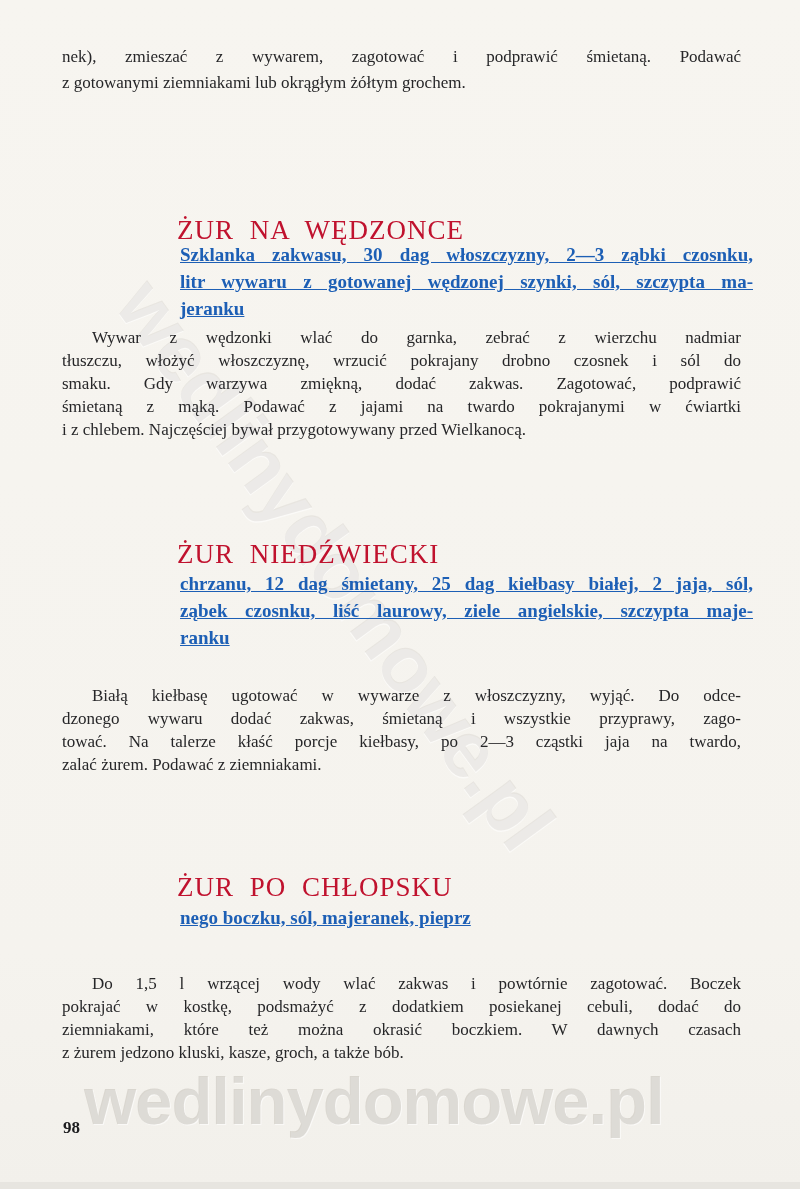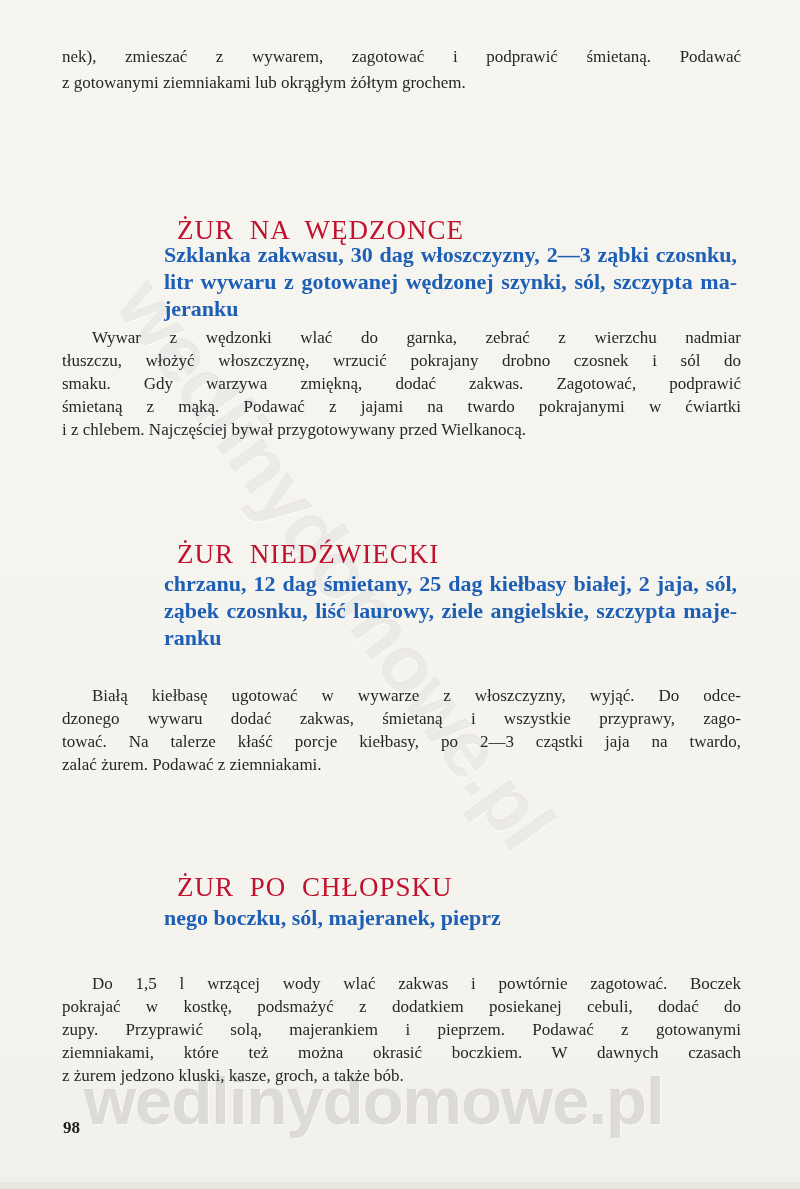--- a/index.html
+++ b/index.html
@@ -74,26 +74,27 @@
     margin: 17px;
     font-size: 27px;
     font-weight: normal;
     letter-spacing: 1px;
     word-spacing: 8px;
     color: #c0122e;
     white-space: nowrap;
   }
   .ingredients {
     position: absolute;
-    left: 164px;
+    left: 180px;
     width: 573px;
     font-weight: bold;
-    font-size: 22px;
+    font-size: 19px;
     line-height: 27px;
     color: #1d5fb5;
+    text-decoration: underline;
   }
   .recipe-body {
     left: 62px; width: 679px;
     line-height: 23px;
   }
   .indent-first .tline:first-child {
     text-indent: 30px;
   }
   
   .title-1 { top: 198px; }
@@ -156,21 +157,20 @@
       <div class="tline tline-last">zalać żurem. Podawać z ziemniakami.</div>
     </div>
 
   <h2 class="recipe-title title-3">ŻUR PO CHŁOPSKU</h2>
   <div class="ingredients ing-3">
       <div class="tline tline-last">nego boczku, sól, majeranek, pieprz</div>
     </div>
   <div class="textblock recipe-body body-3 indent-first">
       <div class="tline">Do 1,5 l wrzącej wody wlać zakwas i powtórnie zagotować. Boczek</div>
       <div class="tline">pokrajać w kostkę, podsmażyć z dodatkiem posiekanej cebuli, dodać do</div>
-      <div class="tline">zupy. Przyprawić solą, majerankiem i pieprzem. Podawać z gotowanymi</div>
       <div class="tline">ziemniakami, które też można okrasić boczkiem. W dawnych czasach</div>
       <div class="tline tline-last">z żurem jedzono kluski, kasze, groch, a także bób.</div>
     </div>
 
   <div class="page-number">98</div>
 
   <div class="bottom-scan-band"></div>
 </div>
 
 </body></html>

